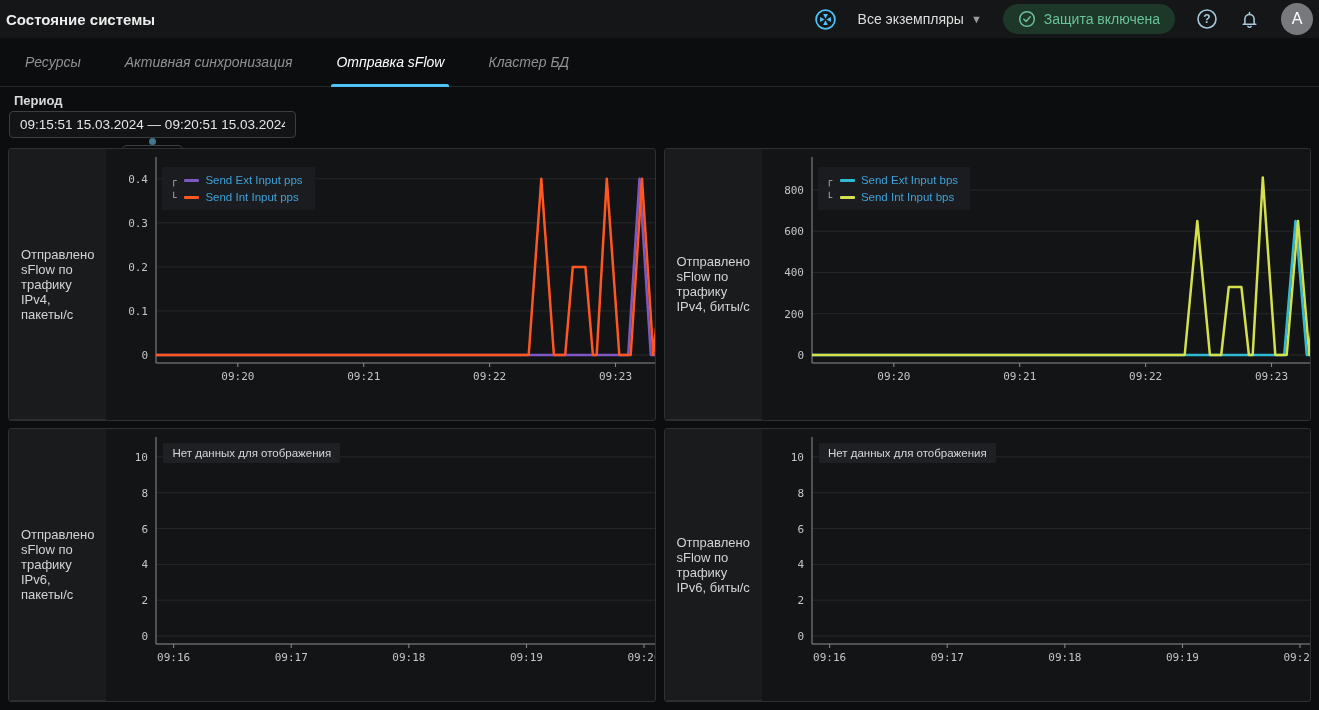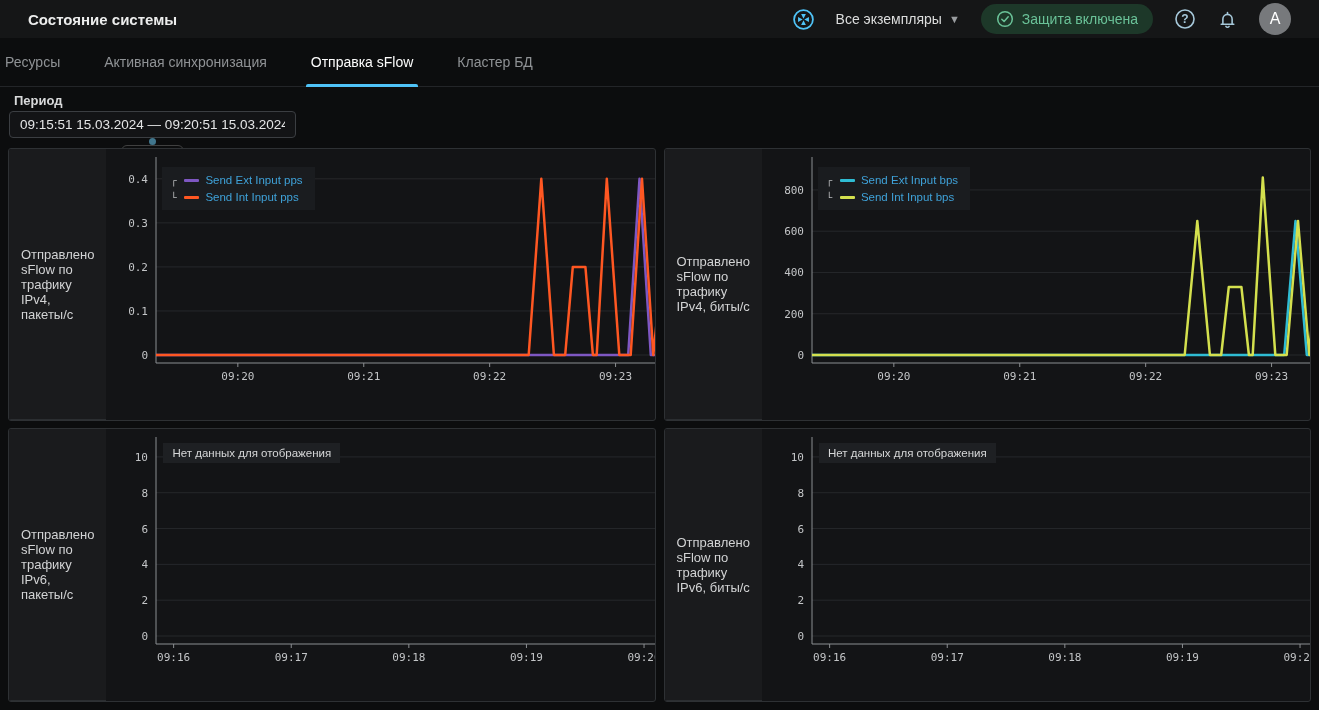--- a/index.html
+++ b/index.html
@@ -7,43 +7,44 @@
   body {
     background:#0c0d0e;
     font-family:"Liberation Sans", sans-serif;
     color:#e6e7e8;
     position:relative;
   }
   
   .app-header {
     position:absolute; top:0; left:0; right:0; height:38px;
     background:#151617;
-    display:flex; align-items:center; padding:0 28px;
+    display:flex; align-items:center; padding:0 6px;
   }
   .page-title { font-size:15px; font-weight:bold; color:#eceded; }
   .header-right { margin-left:auto; display:flex; align-items:center; gap:21px; }
   .icon-btn { display:flex; align-items:center; justify-content:center; cursor:pointer; background:none; border:none; padding:0; }
   .instances { display:flex; align-items:center; gap:7px; cursor:pointer; }
   .instances .txt { font-size:14px; color:#dcdddd; }
   .caret { color:#9a9da0; font-size:11px; line-height:1; }
   .badge {
     display:flex; align-items:center; gap:8px;
     background:#1d3829; border-radius:16px; padding:6px 15px;
     color:#6ac298; font-size:14px; cursor:pointer;
   }
   .avatar {
     width:32px; height:32px; border-radius:50%;
     background:#77797c; color:#fff; font-size:16px;
     display:flex; align-items:center; justify-content:center; cursor:pointer;
   }
   
   .tabbar {
     position:absolute; top:38px; left:0; right:0; height:49px;
-    display:flex; align-items:stretch; gap:34px; 
+    display:flex; align-items:stretch; gap:34px; padding-left:20px;
     border-bottom:1px solid #232528;
+    font-style:italic;
   }
   .tab {
     display:flex; align-items:center; font-size:14px; color:#8f9295;
     position:relative; padding:0 5px; cursor:pointer; white-space:nowrap;
   }
   .tab.active { color:#fdfdfd; }
   .tab.active::after {
     content:""; position:absolute; left:0; right:0; bottom:-1px; height:3px;
     background:#4fc3f7; border-radius:2px 2px 0 0;
   }

